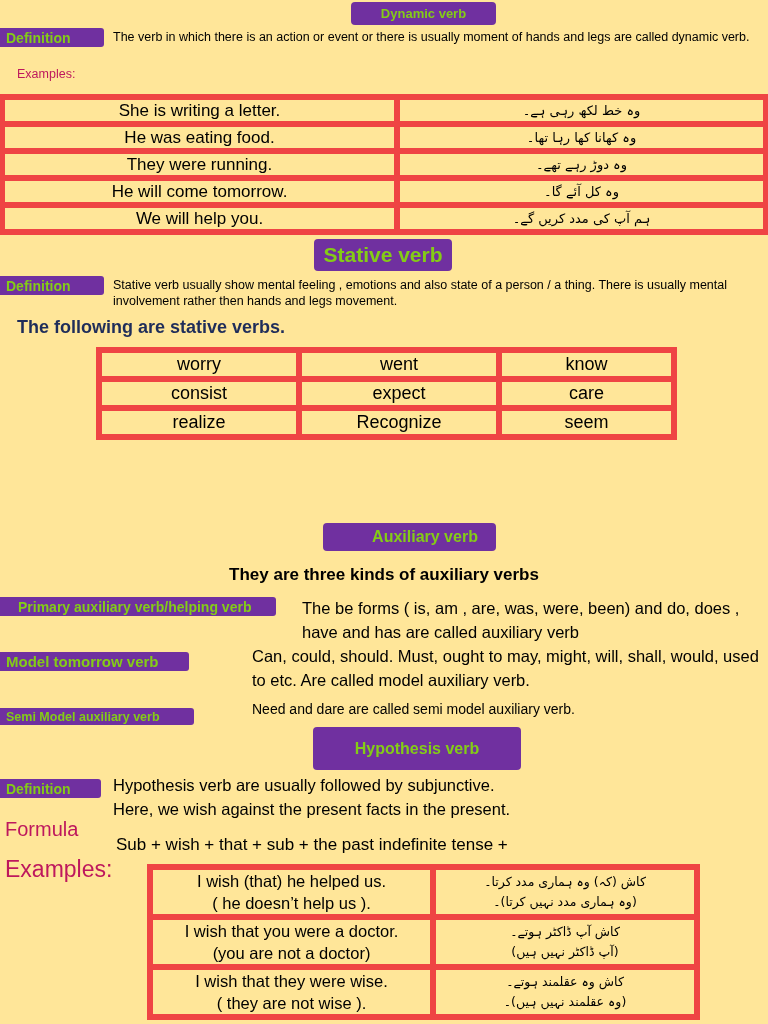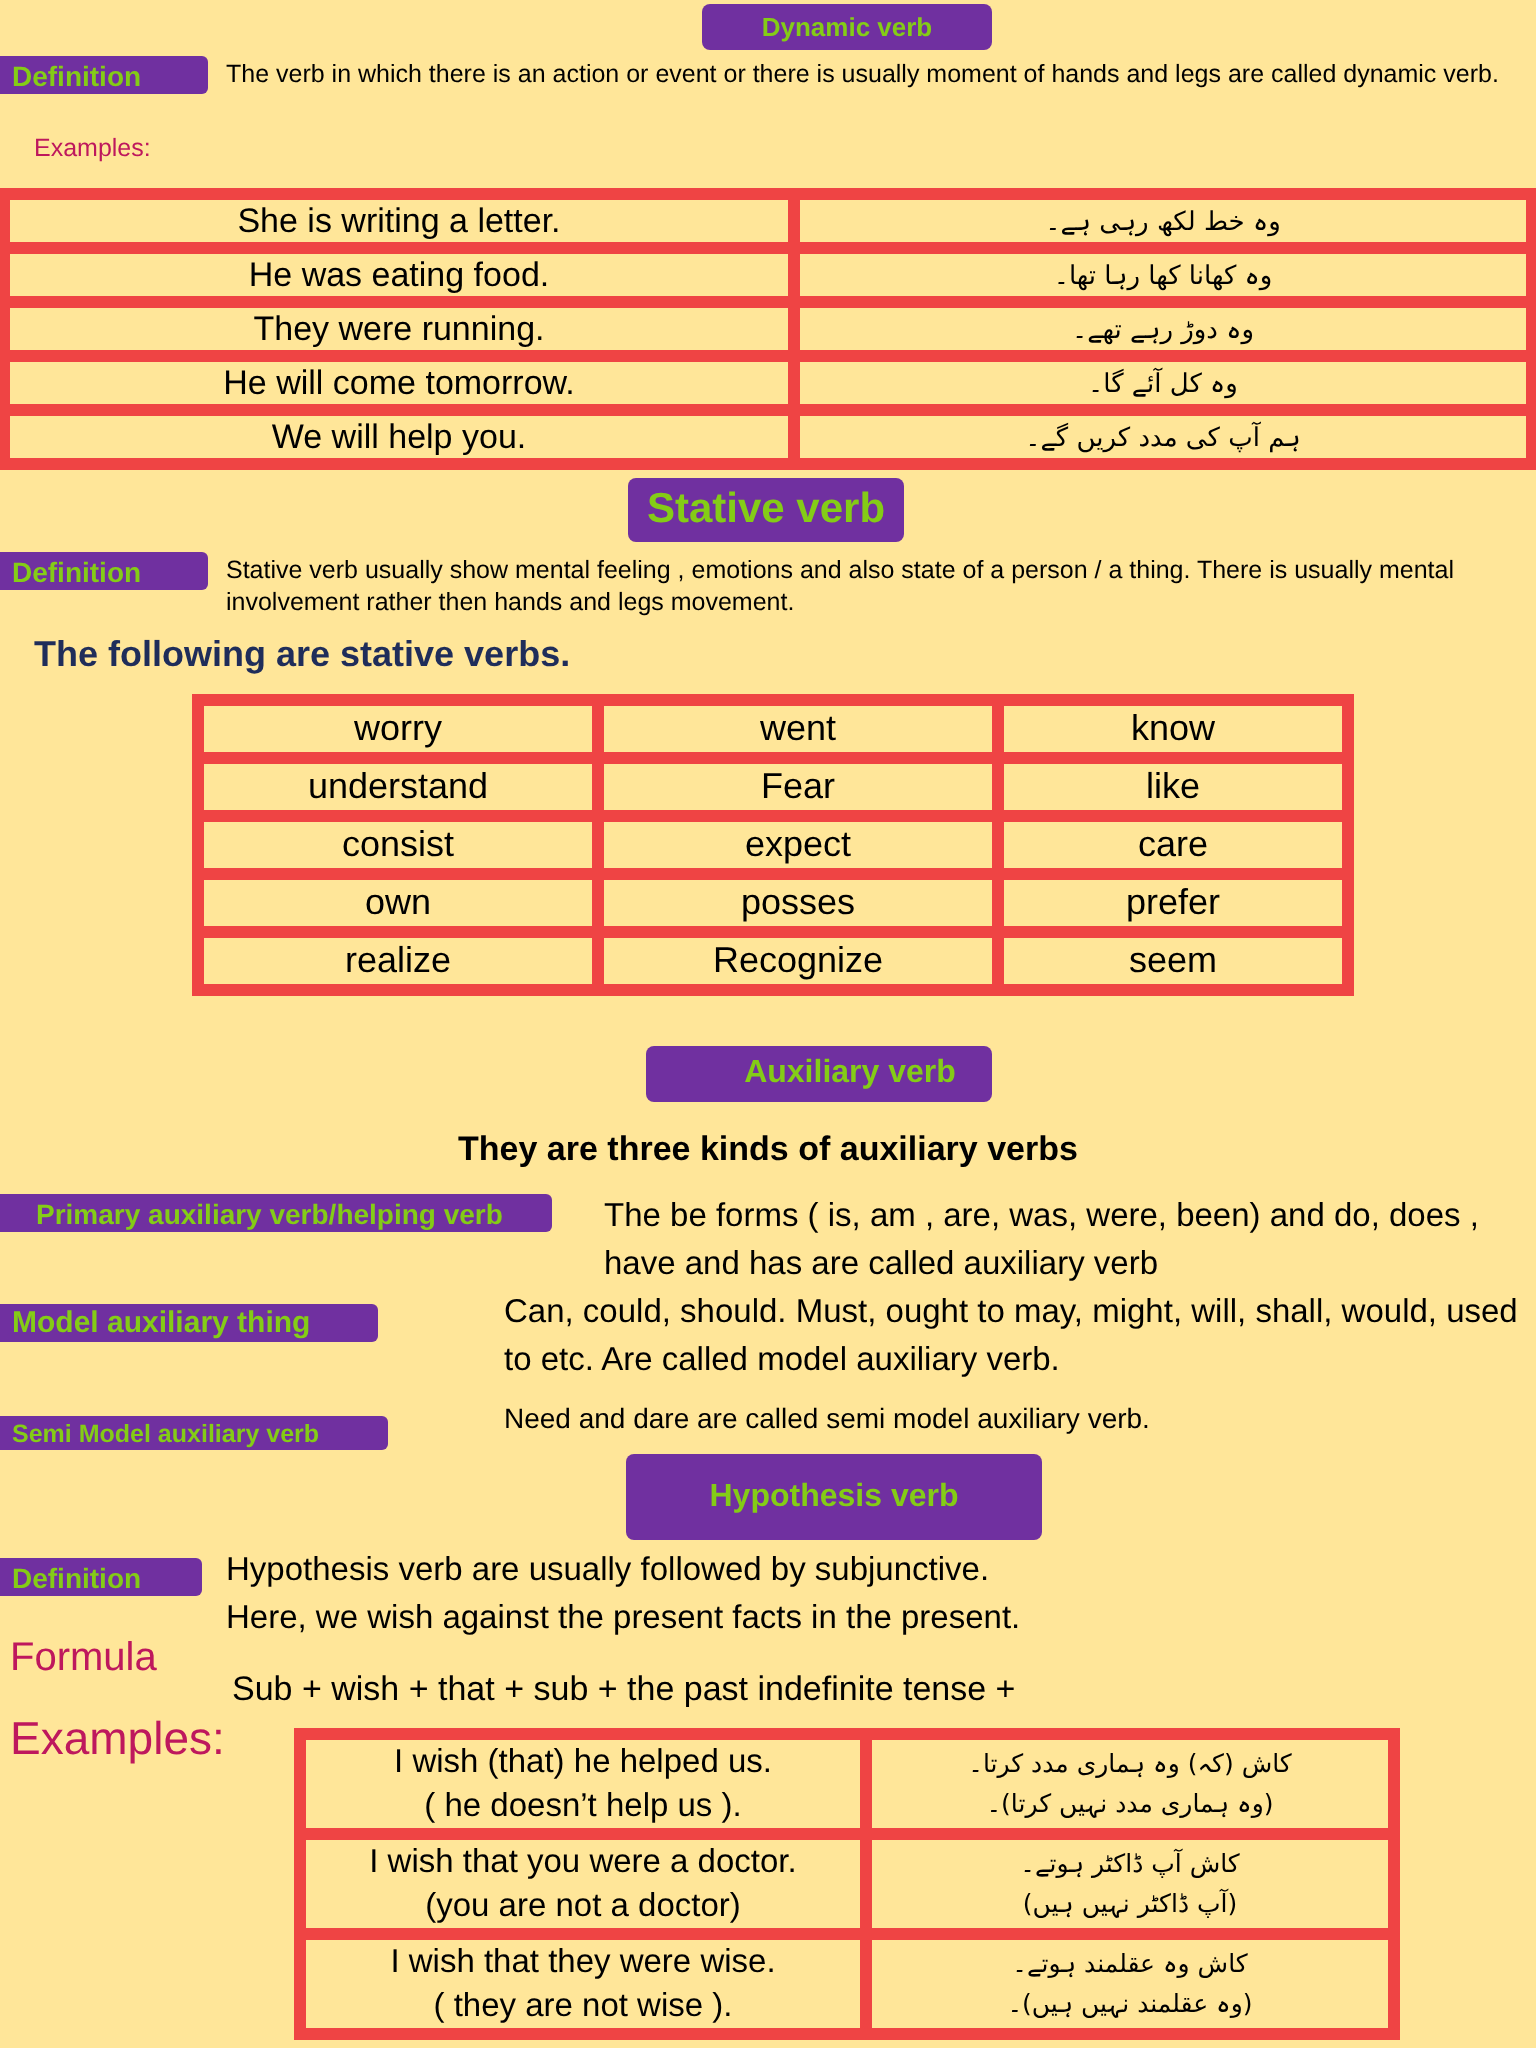--- a/index.html
+++ b/index.html
@@ -71,50 +71,40 @@
 <div class="abs" style="left:17px; top:317px; font-size:18px; font-weight:bold; color:#1f2d5a;">The following are stative verbs.</div>
 
 <table style="left:96px; top:347px; width:581px; font-size:18px;">
   <tbody>
       <tr style="height:29px;">
     <td style="width:194px;">worry</td>
     <td style="width:194px;">went</td>
     <td>know</td>
   </tr>
   <tr style="height:29px;">
-    <td>understand</td>
-    <td>Fear</td>
-    <td>like</td>
-  </tr>
-  <tr style="height:29px;">
     <td>consist</td>
     <td>expect</td>
     <td>care</td>
-  </tr>
-  <tr style="height:29px;">
-    <td>own</td>
-    <td>posses</td>
-    <td>prefer</td>
   </tr>
   <tr style="height:29px;">
     <td>realize</td>
     <td>Recognize</td>
     <td>seem</td>
   </tr>
 </tbody>
   </table>
 
 <div class="pill" style="left:323px; top:523px; width:173px; height:28px; font-size:16px;padding-left:31px;">Auxiliary verb</div>
 
 <div class="abs" style="left:0; width:768px; text-align:center; top:565px; font-size:17px; font-weight:bold;">They are three kinds of auxiliary verbs</div>
 
 <div class="pill left" style="left:0; top:597px; width:276px; height:19px; font-size:14px; padding-left:18px;">Primary auxiliary verb/helping verb</div>
 <div class="abs" style="left:302px; top:596px; width:440px; font-size:16.5px; line-height:24px;">The be forms ( is, am , are, was, were, been) and do, does , have and has are called auxiliary verb</div>
 
-<div class="pill left" style="left:0; top:652px; width:189px; height:19px; font-size:15px;">Model auxiliary thing</div>
+<div class="pill left" style="left:0; top:652px; width:189px; height:19px; font-size:15px;">Model tomorrow verb</div>
 <div class="abs" style="left:252px; top:644px; width:516px; font-size:16.5px; line-height:24px;">Can, could, should. Must, ought to may, might, will, shall, would, used to etc. Are called model auxiliary verb.</div>
 
 <div class="pill left" style="left:0; top:708px; width:194px; height:17px; font-size:12.5px;">Semi Model auxiliary verb</div>
 <div class="abs" style="left:252px; top:701px; font-size:14px;">Need and dare are called semi model auxiliary verb.</div>
 
 <div class="pill" style="left:313px; top:727px; width:208px; height:43px; font-size:16px;">Hypothesis verb</div>
 
 <div class="pill left" style="left:0; top:779px; width:101px; height:19px; font-size:14px;">Definition</div>
 <div class="abs" style="left:113px; top:776px; font-size:16.5px;">Hypothesis verb are usually followed by subjunctive.</div>
 <div class="abs" style="left:113px; top:800px; font-size:16.5px;">Here, we wish against the present facts in the present.</div>

